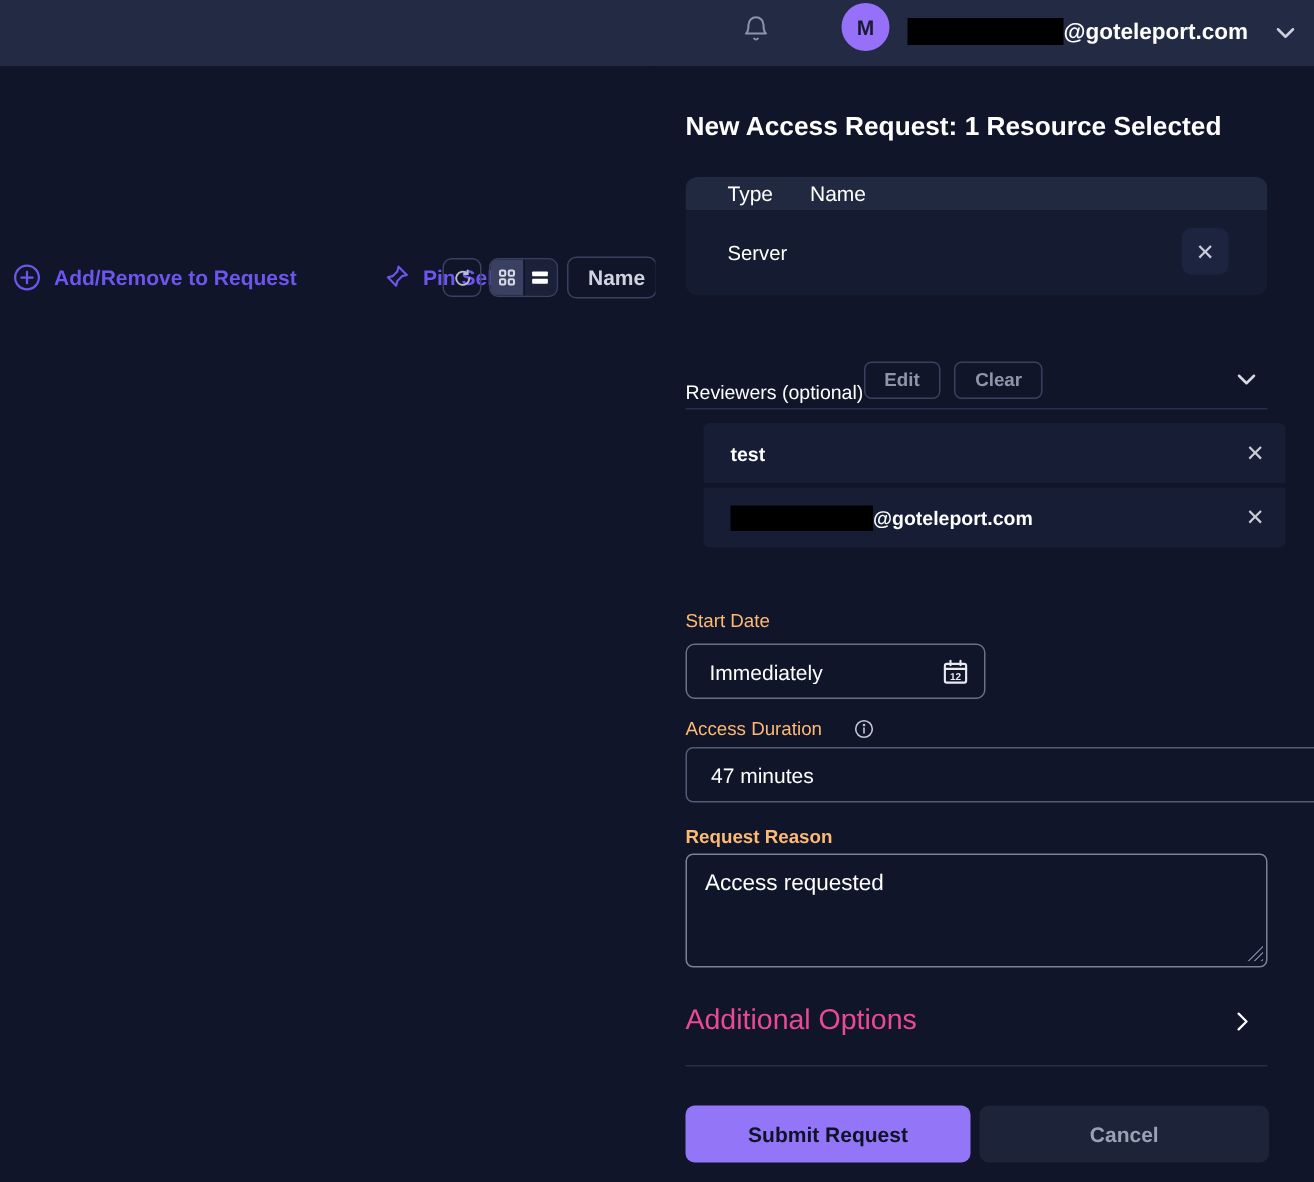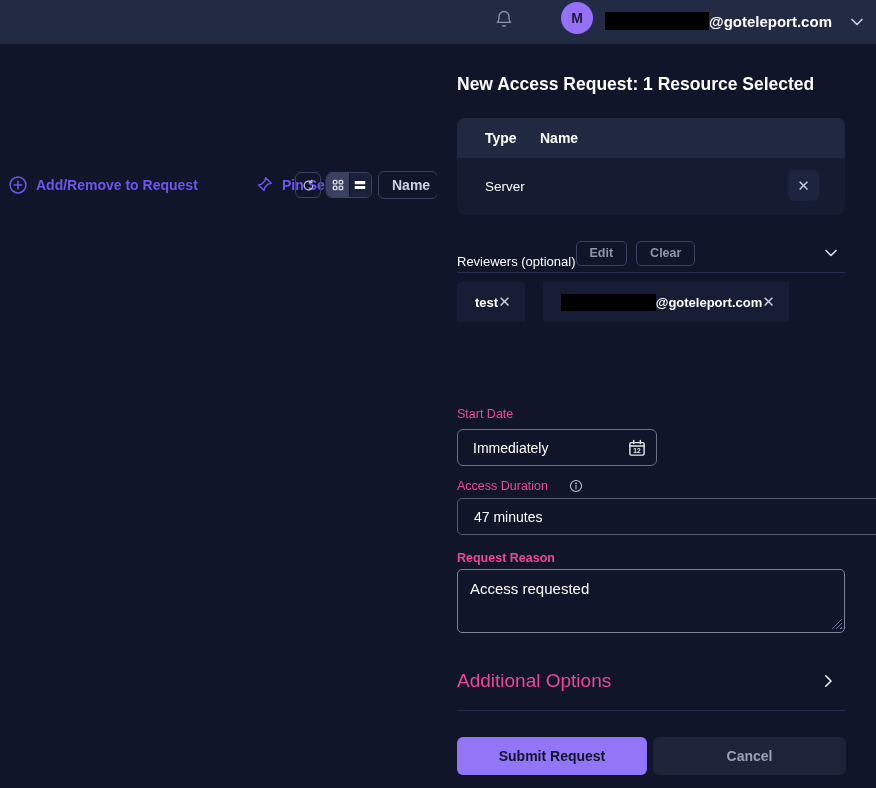--- a/index.html
+++ b/index.html
@@ -57,21 +57,21 @@
   }
 
   
   .panel {
     position:absolute; top:44px; left:437px; width:439px; height:744px;
     background:#10152a;
   }
   .panel-title { position:absolute; top:30px; left:20px; font-size:17.5px; font-weight:bold; color:#fff; }
 
   .res-table { position:absolute; top:74px; left:20px; width:388px; border-radius:8px; overflow:hidden; }
-  .res-head { background:#212941; height:40px; display:flex; align-items:center; font-size:14px; font-weight:bold; }
+  .res-head { background:#212941; height:22px; display:flex; align-items:center; font-size:14px; font-weight:normal; }
   .res-head .col-type { padding-left:28px; width:83px; }
   .res-body { background:#151b31; min-height:57px; display:flex; align-items:center; position:relative; padding:10px 0; }
   .res-body .col-type { padding-left:28px; width:83px; font-size:13.5px; color:#fff; }
   .res-name { width:158px; font-size:13.5px; line-height:20px; overflow-wrap:break-word; }
   .xbtn {
     position:absolute; right:26px; top:12px; width:31px; height:31px;
     background:#1d2440; border:none; border-radius:6px; color:#c7ccd8;
     font-size:15px; cursor:pointer; display:flex; align-items:center; justify-content:center;
   }
 
@@ -82,52 +82,52 @@
     color:#8f96aa; font-weight:bold; font-size:12.5px; padding:0 13px; cursor:pointer;
   }
   .mini-btn.edit { }
   .mini-btn.clear { margin-left:9px; }
   .rev-chevron { margin-left:auto; margin-right:4px; color:#d6dae4; cursor:pointer; width:20px; height:20px; }
 
   .divider { position:absolute; left:20px; width:388px; height:1px; background:#272e4d; }
   .div1 { top:228px; }
   .div2 { top:666px; }
 
-  .rev-list { position:absolute; top:238px; left:20px; width:388px; display:flex; flex-direction:row; gap:18px; }
+  .rev-list { position:absolute; top:238px; left:32px; width:388px; display:flex; flex-direction:column; gap:3px; }
   .rev-item {
     height:40px; background:#161d35; border-radius:4px;
     display:flex; align-items:center; padding:0 14px 0 18px; font-size:13px; font-weight:bold;
   }
   .rev-item:first-child { border-radius:4px 4px 0 0; }
   .rev-item:last-child { border-radius:0 0 4px 4px; }
   .redact-rev { display:inline-block; width:95px; height:17px; background:#000; }
   .rev-x { margin-left:auto; background:none; border:none; color:#c7ccd8; font-size:15px; cursor:pointer; }
 
-  .field-label { position:absolute; left:20px; font-size:12.5px; color:#ec4899; }
+  .field-label { position:absolute; left:20px; font-size:12.5px; color:#fdba74; }
   .lbl-start { top:363px; }
   .lbl-duration { top:435px; display:flex; align-items:flex-end; gap:21px; }
   .lbl-reason { top:507px;font-weight:bold; }
 
   .date-input {
     position:absolute; top:385px; left:20px; width:200px; height:37px;
     background:transparent; border:1.5px solid #697087; border-radius:6px;
     color:#fff; font-size:14px; padding:0 38px 0 15px;
     font-family:"Liberation Sans", sans-serif;
   }
   .cal-icon { position:absolute; top:394px; left:190px; width:20px; height:20px; color:#e8eaf0; cursor:pointer; }
   .info-icon { width:14px; height:14px; color:#c3c8d4; }
 
   .duration-select {
     position:absolute; top:454px; left:20px; width:460px; height:37px;
     border:1px solid #545b75; border-radius:5px;
     display:flex; align-items:center; padding:0 16px; font-size:14px; color:#fff; cursor:pointer;
   }
   .duration-select .sel-chevron { margin-left:auto; color:#aeb4c4; width:18px; height:18px; }
 
-  .reason-wrap { position:absolute; top:525px; left:20px; width:388px; height:64px; }
+  .reason-wrap { position:absolute; top:525px; left:20px; width:388px; height:76px; }
   .reason-area {
     width:100%; height:100%; background:transparent;
     border:1px solid #7a8199; border-radius:5px; resize:none;
     color:#fff; font-size:15px; padding:10px 12px;
     font-family:"Liberation Sans", sans-serif;
   }
   .resize-corner {
     position:absolute; right:3px; bottom:4px; width:11px; height:11px; pointer-events:none;
     background:repeating-linear-gradient(135deg, transparent 0 2px, #6b7390 2px 3px);
     clip-path:polygon(100% 0, 100% 100%, 0 100%);

